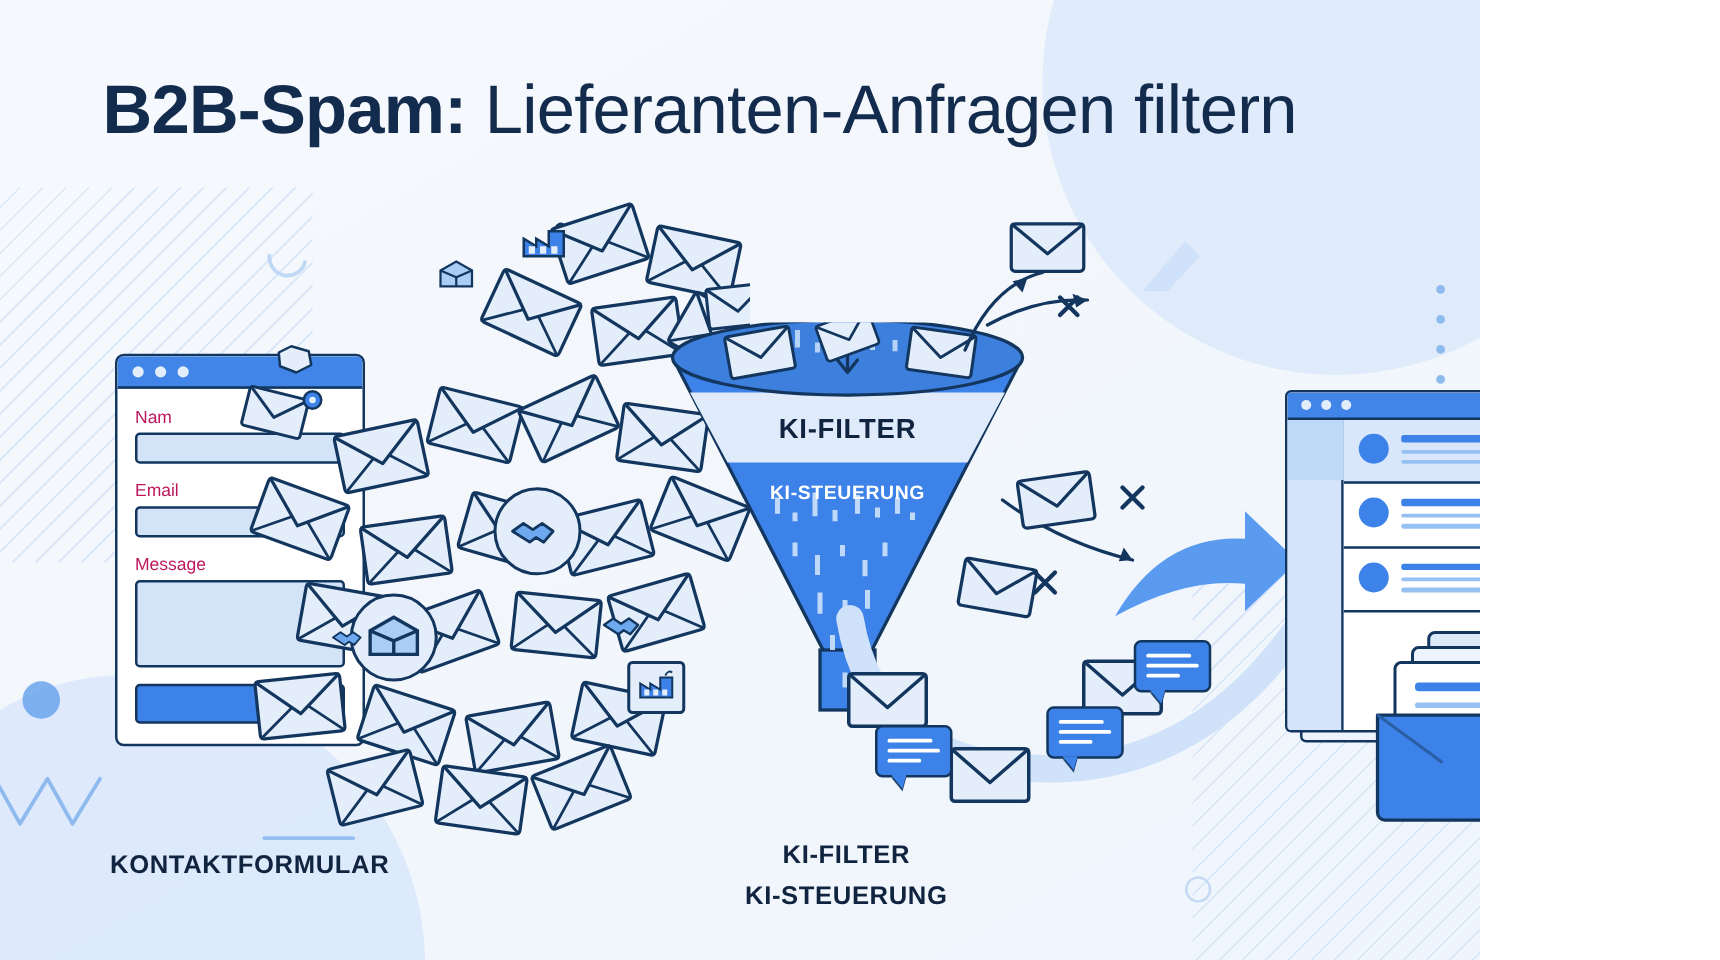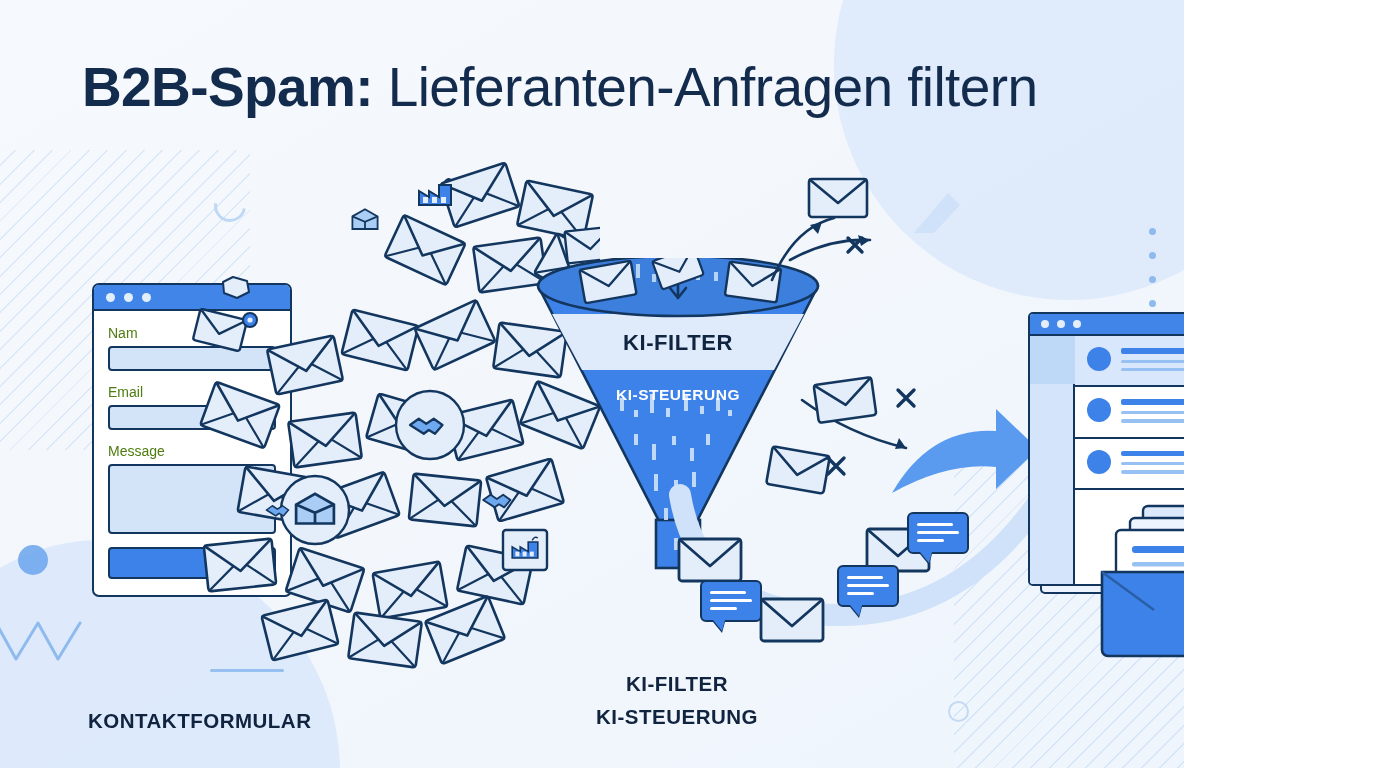--- a/index.html
+++ b/index.html
@@ -153,21 +153,21 @@
   
   .stage-label {
     position: absolute;
     color: #10233f;
     font-weight: 700;
     font-size: 20.5px;
     letter-spacing: 0.5px;
     text-align: center;
     white-space: nowrap;
   }
-  .stage-label.l1 { left: 88px;  top: 709px; }
+  .stage-label.l1 { left: 88px;  top: 680px; }
   .stage-label.l2 { left: 596px; top: 667px; line-height: 33px; }
   .stage-label.l3 { left: 1016px; top: 700px; }
 
   
   .form-win {
     position: absolute;
     left: 92px;
     top: 283px;
     width: 196px;
     height: 310px;
@@ -188,21 +188,21 @@
   }
   .form-titlebar i {
     width: 9px; height: 9px;
     border-radius: 50%;
     background: #e3eefb;
     display: block;
   }
   .form-body { padding: 14px 14px 0 14px; }
   .field-label {
     font-size: 14px;
-    color: #4d7c0f;
+    color: #be185d;
     margin-bottom: 5px;
     font-weight: 400;
   }
   .field-box {
     background: #d4e4f8;
     border: 2px solid #13365f;
     border-radius: 4px;
     height: 21px;
     margin-bottom: 13px;
   }

